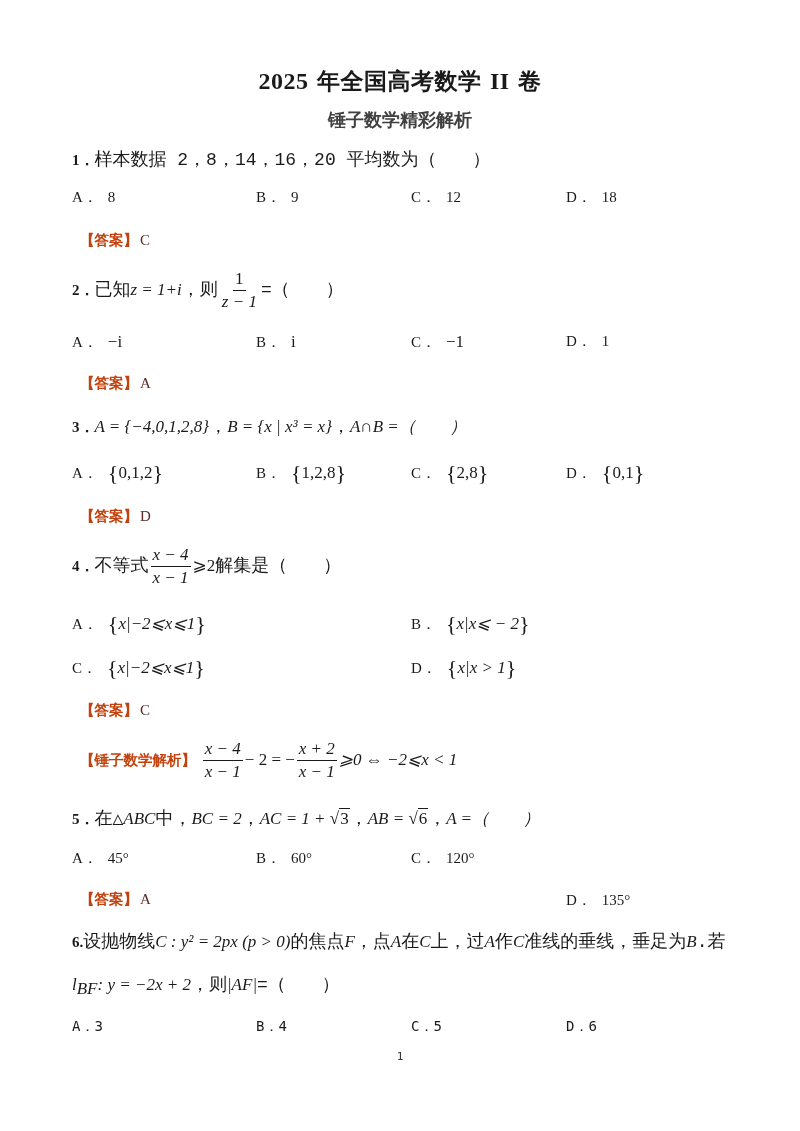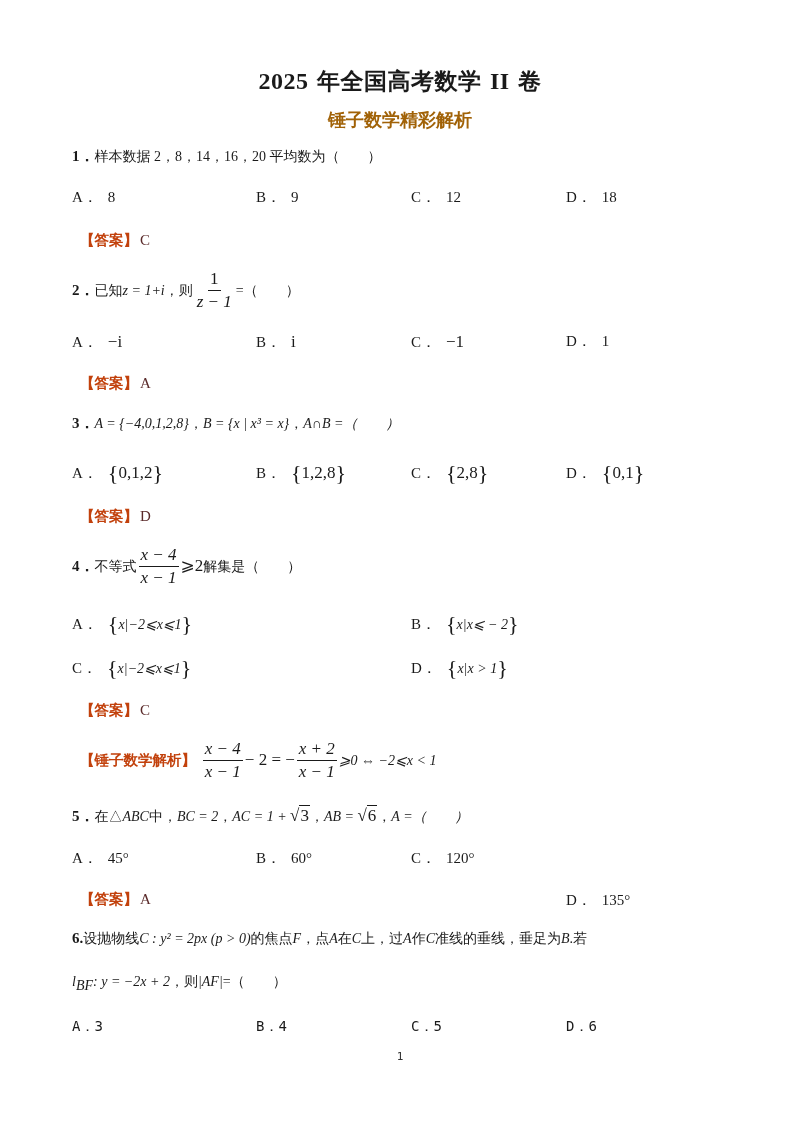--- a/index.html
+++ b/index.html
@@ -3,25 +3,25 @@
 <meta charset="utf-8">
 <style>
   html, body { margin: 0; padding: 0; background: #ffffff; }
   body { width: 800px; height: 1131px; position: relative; overflow: hidden;
          font-family: "DejaVu Serif", "Liberation Serif", serif; color: #1a1a1a; }
   .abs { position: absolute; white-space: nowrap; }
   .title { left: 0; width: 800px; top: 66px; text-align: center; font-size: 23px; font-weight: bold;
            font-family: "DejaVu Sans", "Liberation Sans", sans-serif; letter-spacing: 0.5px; }
   .title .num { font-family: "Liberation Serif", serif; font-size: 24px; }
   .subtitle { left: 0; width: 800px; top: 108px; text-align: center; font-size: 18px; font-weight: bold;
-              color: #a16207; font-family: "DejaVu Sans", "Liberation Sans", sans-serif; }
+              color: #404040; font-family: "DejaVu Sans", "Liberation Sans", sans-serif; }
   .q { left: 72px; font-size: 15px; }
   .q .qn { font-weight: bold; font-family: "Liberation Serif", serif; }
-  .cn { font-family: Liberation Serif, serif; font-size: 14px; }
-  .m { font-family: "Liberation Serif", serif; font-style: italic; font-size: 14px; }
+  .cn { font-family: Liberation Mono, monospace; font-size: 18px; }
+  .m { font-family: "Liberation Serif", serif; font-style: italic; font-size: 17px; }
   .mr { font-family: "Liberation Serif", serif; font-size: 17px; }
   .opt { font-size: 15px; font-family: "Liberation Serif", serif; }
   .opt .lbl { margin-right: 10px; }
   .brace { font-family: "Liberation Serif", serif; font-size: 22px; vertical-align: -2px; }
   .ans { left: 80px; font-size: 15px; }
   .ans .tag { color: #c2410c; font-weight: bold; font-family: "DejaVu Sans", "Liberation Sans", sans-serif; font-size: 14.5px; }
   .ans .val { color: #5a2a2a; font-family: "Liberation Serif", serif; margin-left: 2px; }
   .frac { display: inline-flex; flex-direction: column; align-items: center; vertical-align: middle;
           font-family: "Liberation Serif", serif; font-size: 17px; line-height: 22px; margin: 0 2px; }
   .frac .num { border-bottom: 1px solid #1a1a1a; padding: 0 2px; }

